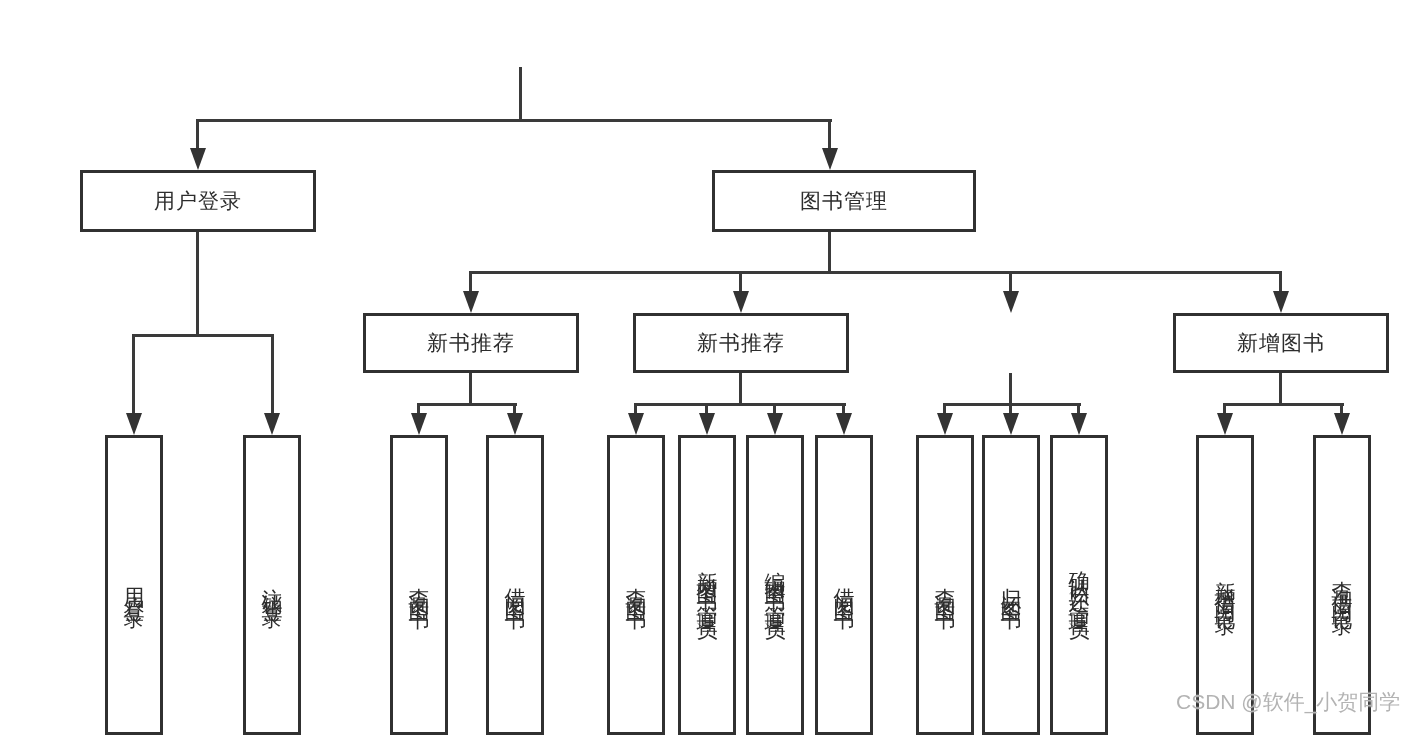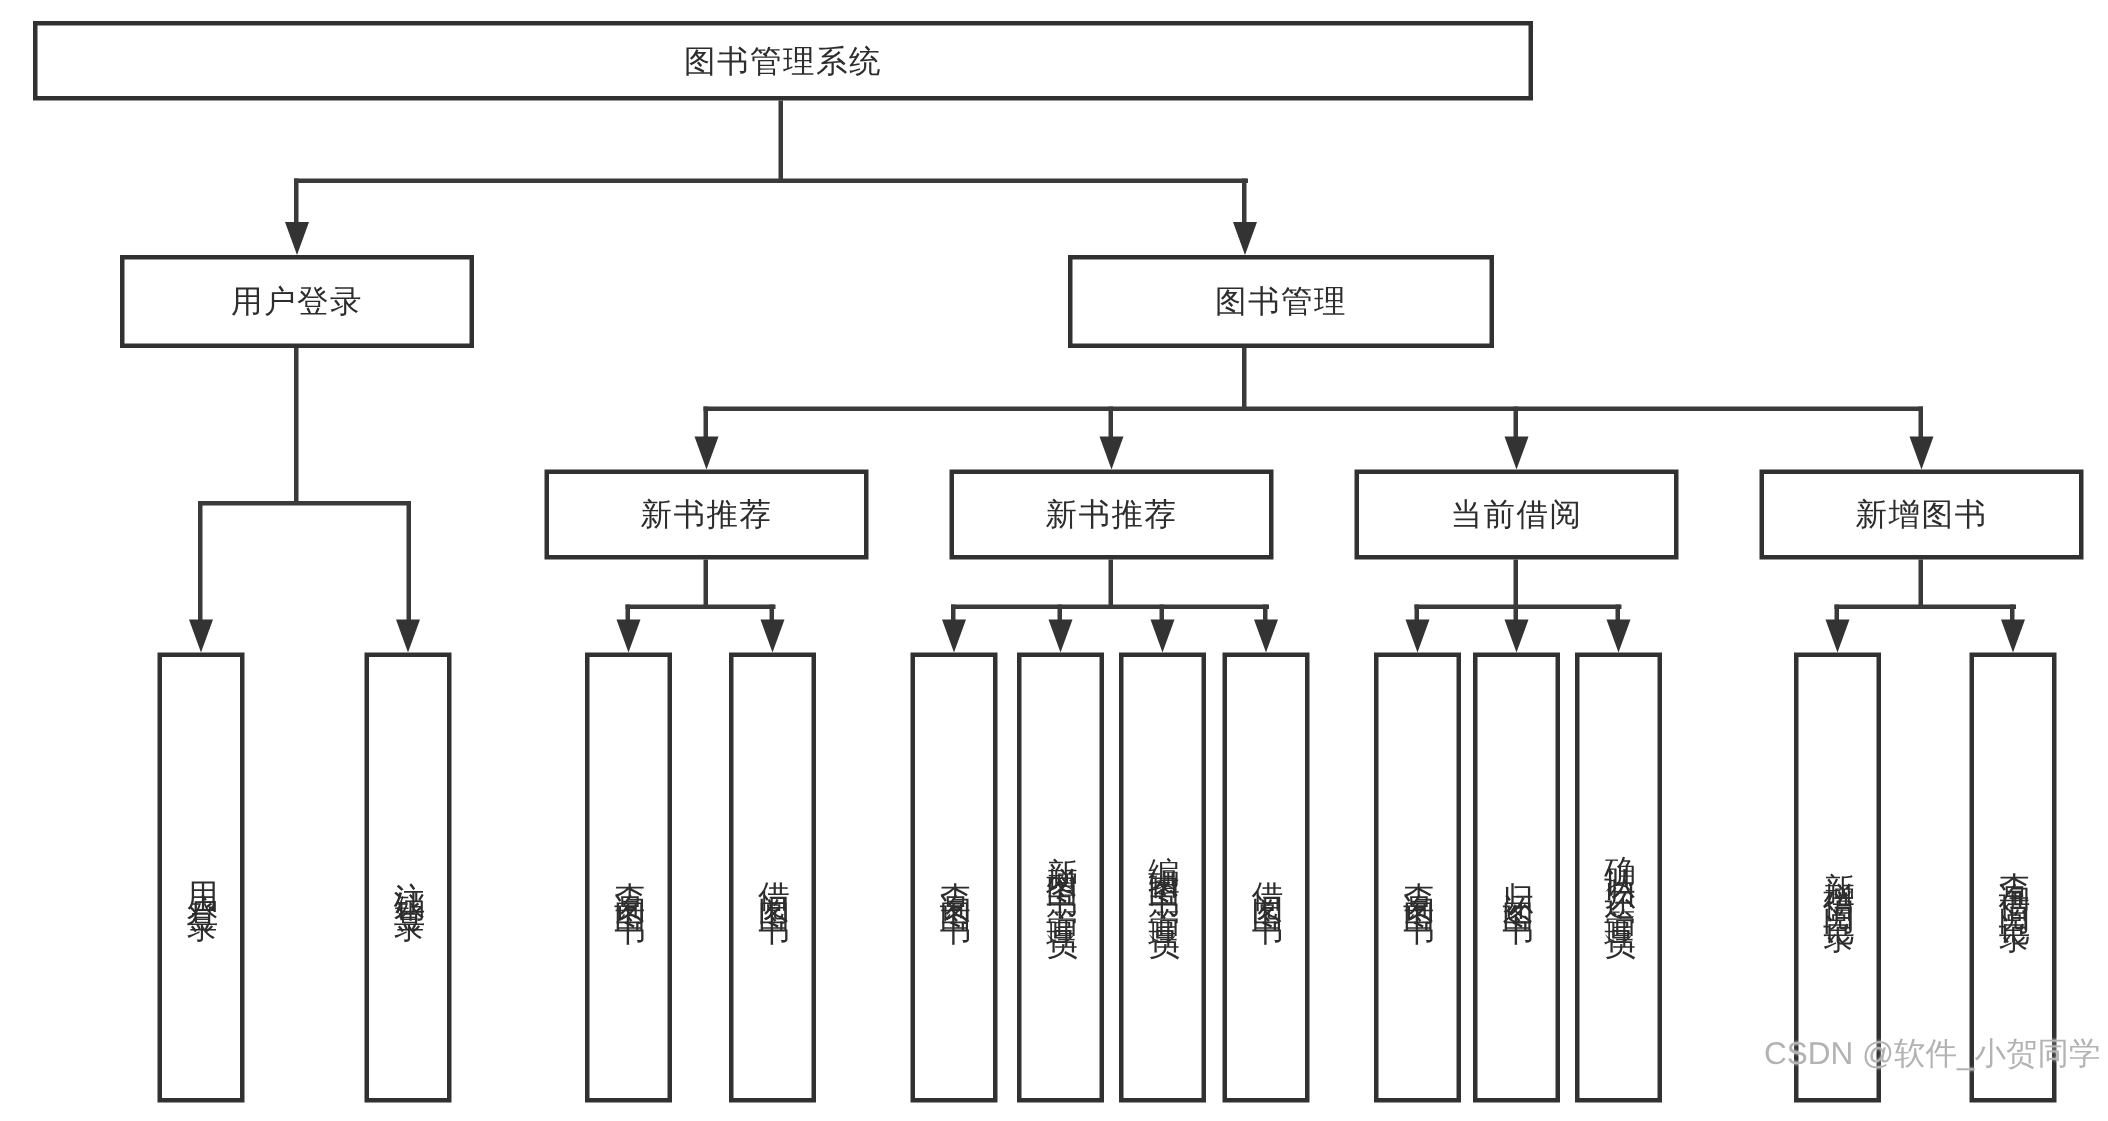--- a/index.html
+++ b/index.html
@@ -57,35 +57,32 @@
     text-shadow:0 0 2px rgba(255,255,255,0.9);
     white-space:nowrap;
     z-index:5;
   }
 </style>
 </head>
 <body>
 
 <div class="stage">
 
-  <div class="box" style="left:22px;top:14px;width:1000px;height:53px;">
-    <span class="hlabel">图书管理系统</span>
-  </div>
 
   <div class="vl" style="left:519px;top:67px;height:54px;"></div>
   <div class="hl" style="left:196px;top:119px;width:636px;"></div>
   <div class="vl" style="left:196px;top:119px;height:31px;"></div>
   <div class="arr" style="left:190px;top:148px;"></div>
   <div class="vl" style="left:828px;top:119px;height:31px;"></div>
   <div class="arr" style="left:822px;top:148px;"></div>
 
   <div class="box" style="left:80px;top:170px;width:236px;height:62px;">
     <span class="hlabel">用户登录</span>
   </div>
-  <div class="box" style="left:712px;top:170px;width:284px;height:62px;">
+  <div class="box" style="left:712px;top:170px;width:264px;height:62px;">
     <span class="hlabel">图书管理</span>
   </div>
 
   <div class="vl" style="left:196px;top:232px;height:104px;"></div>
   <div class="hl" style="left:132px;top:334px;width:142px;"></div>
   <div class="vl" style="left:132px;top:334px;height:81px;"></div>
   <div class="arr" style="left:126px;top:413px;"></div>
   <div class="vl" style="left:271px;top:334px;height:81px;"></div>
   <div class="arr" style="left:264px;top:413px;"></div>
 
@@ -98,23 +95,20 @@
   <div class="vl" style="left:1009px;top:271px;height:22px;"></div>
   <div class="arr" style="left:1003px;top:291px;"></div>
   <div class="vl" style="left:1279px;top:271px;height:22px;"></div>
   <div class="arr" style="left:1273px;top:291px;"></div>
 
   <div class="box" style="left:363px;top:313px;width:216px;height:60px;">
     <span class="hlabel">新书推荐</span>
   </div>
   <div class="box" style="left:633px;top:313px;width:216px;height:60px;">
     <span class="hlabel">新书推荐</span>
-  </div>
-  <div class="box" style="left:903px;top:313px;width:216px;height:60px;">
-    <span class="hlabel">当前借阅</span>
   </div>
   <div class="box" style="left:1173px;top:313px;width:216px;height:60px;">
     <span class="hlabel">新增图书</span>
   </div>
 
   <div class="vl" style="left:469px;top:373px;height:33px;"></div>
   <div class="hl" style="left:417px;top:403px;width:100px;"></div>
   <div class="vl" style="left:417px;top:403px;height:14px;"></div>
   <div class="arr" style="left:411px;top:413px;"></div>
   <div class="vl" style="left:513px;top:403px;height:14px;"></div>

